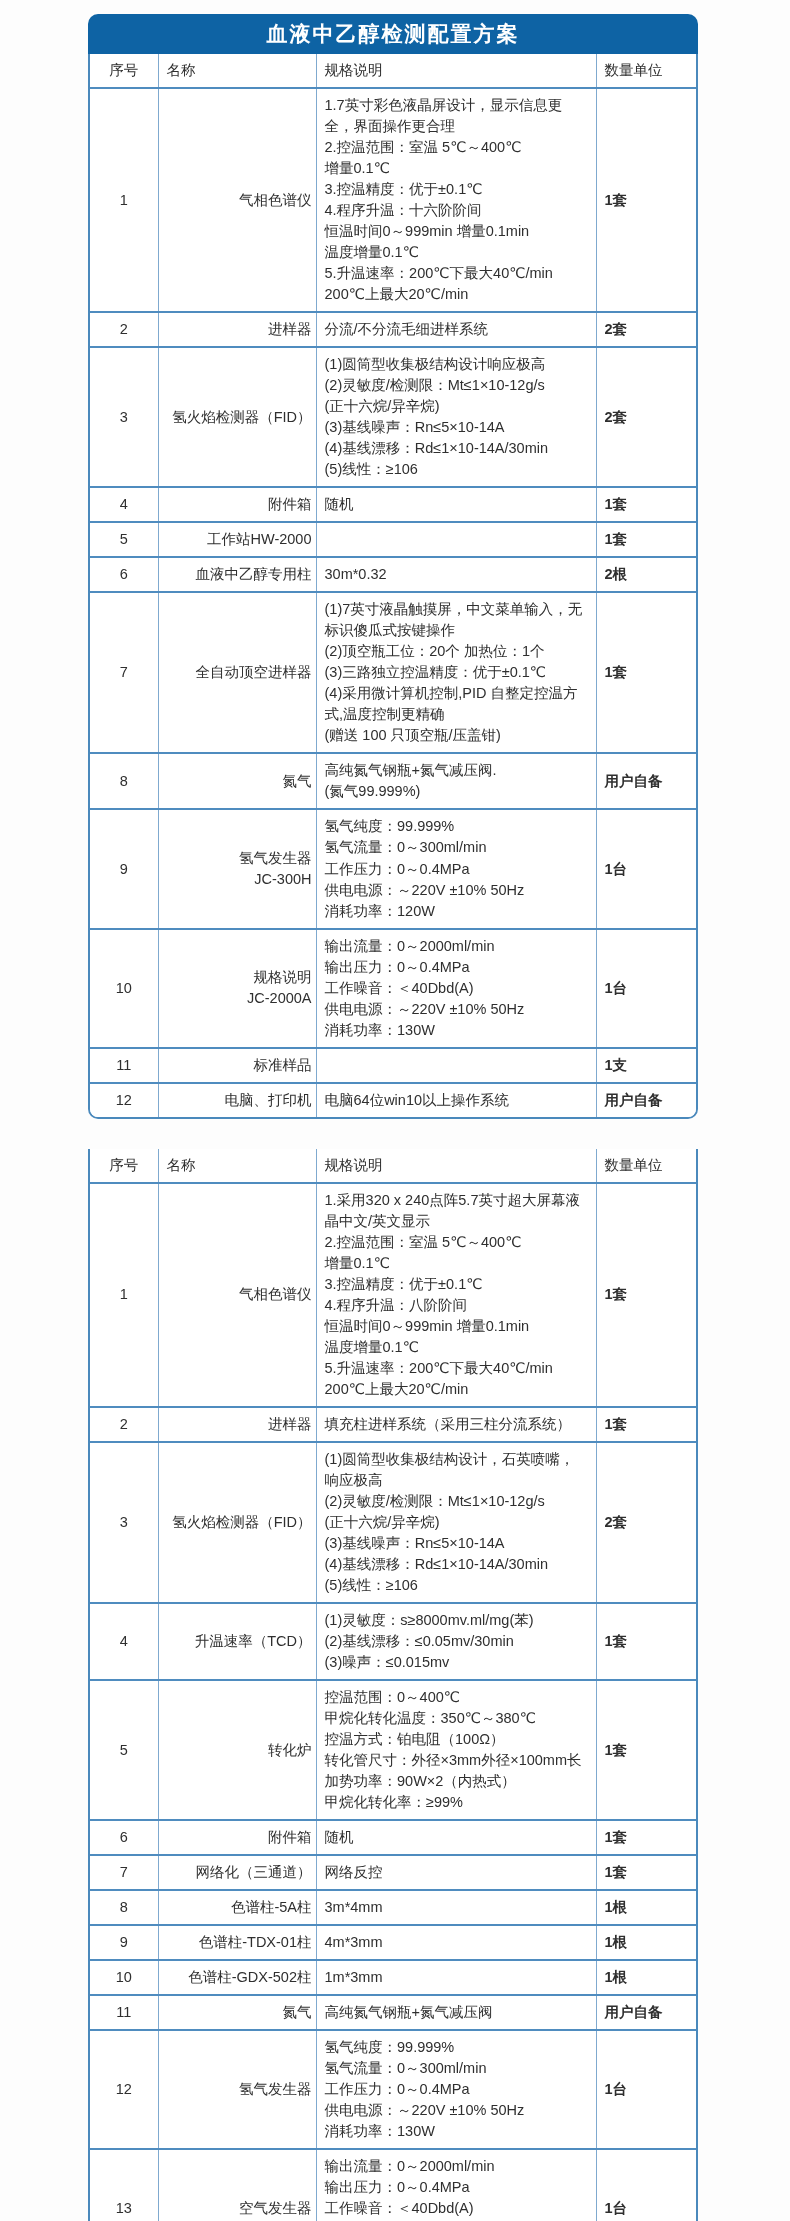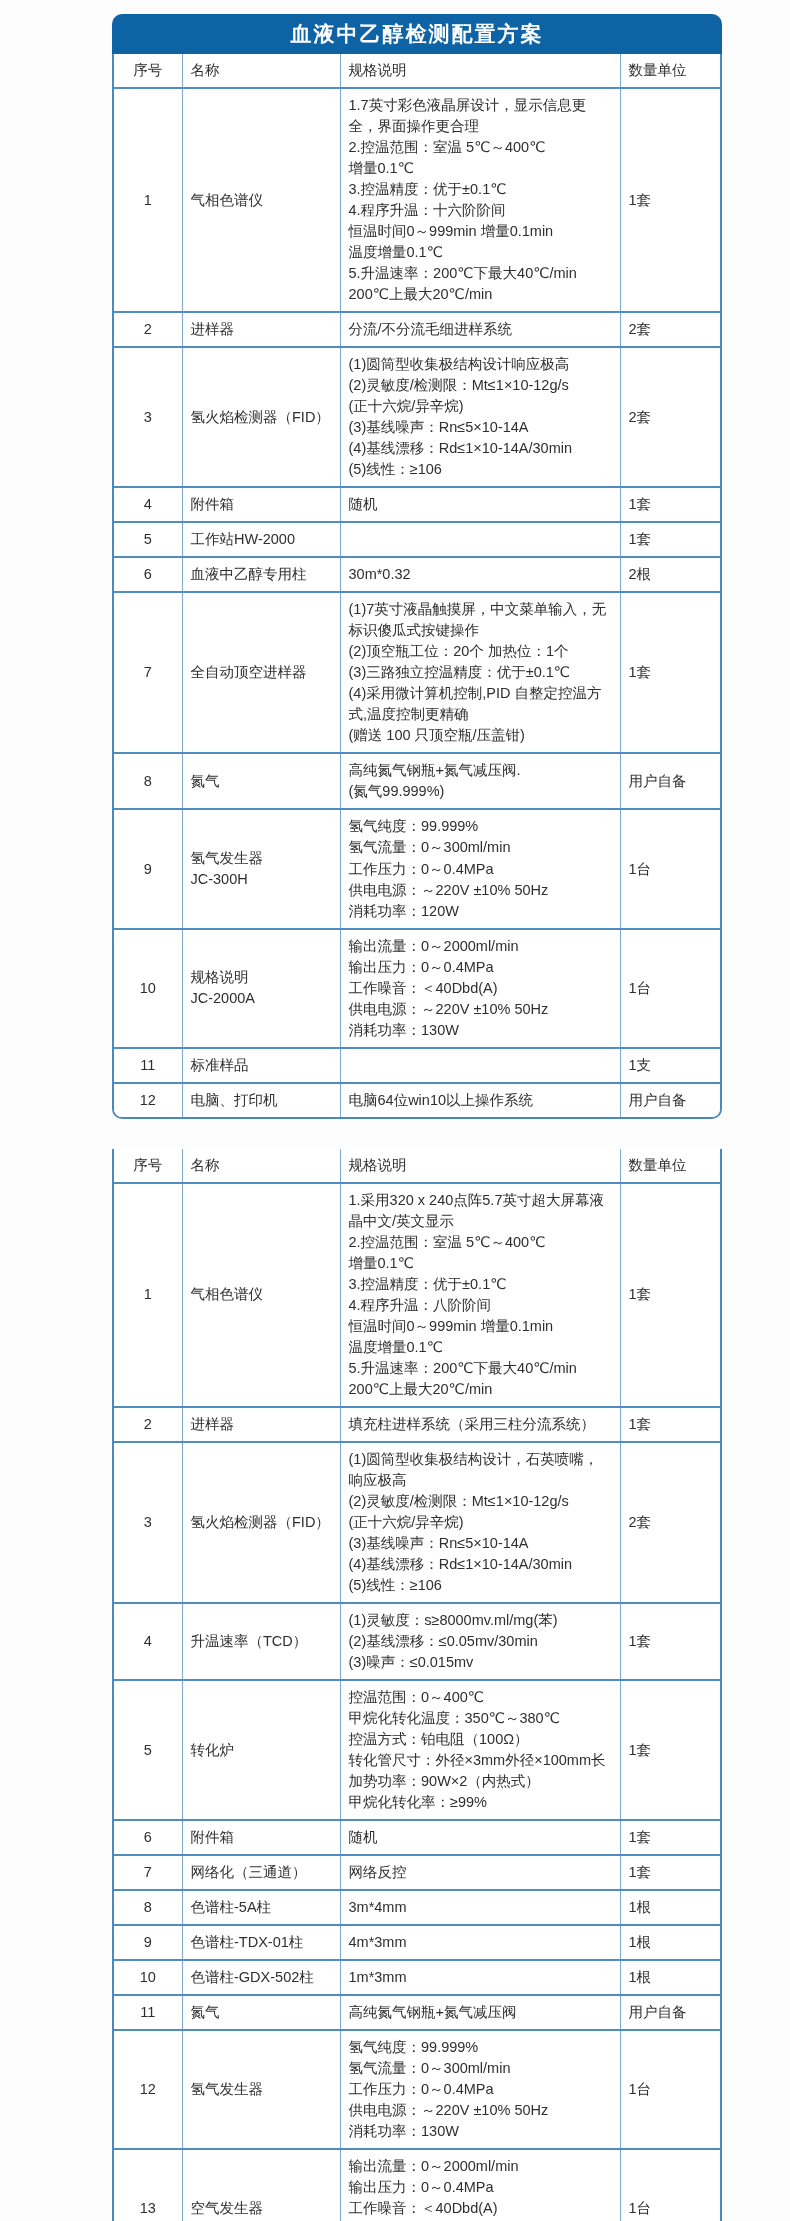--- a/index.html
+++ b/index.html
@@ -18,21 +18,21 @@
   }
   .page {
     width: 790px;
     min-height: 2221px;
     position: relative;
     background: #fdfdfd;
     padding-top: 14px;
   }
   .config-table {
     width: 610px;
-    margin-left: 112px;
+    margin-left: 88px;
   }
   .config-table + .config-table { margin-top: 30px; }
   .tbl-title {
     height: 40px;
     line-height: 40px;
     background: var(--header-bg, #0e63a4);
     color: var(--title-text, #ffffff);
     font-size: 21px;
     font-weight: 700;
     letter-spacing: 2px;
@@ -69,23 +69,23 @@
   thead th {
     height: 26px;
     padding: 6px 8px;
     text-align: left;
     background: #ffffff;
   }
   thead th.col-no { text-align: center; }
   tbody tr:last-child td { border-bottom: none; }
   td { padding: 6px 8px; background: #ffffff; }
   td.cell-no { text-align: center; padding: 6px 2px; }
-  td.cell-name { white-space: pre-line; padding: 6px 4px 6px 8px; }
+  td.cell-name { white-space: pre-line; padding: 6px 4px 6px 8px; text-align: right; }
   td.cell-spec { white-space: pre-line; }
-  td.cell-qty  { white-space: pre-line; }
+  td.cell-qty  { white-space: pre-line; font-weight: bold; }
 </style>
 </head>
 <body>
 
 <div class="page">
 
   <section class="config-table">
     <header class="tbl-title">血液中乙醇检测配置方案</header>
     <div class="tbl-body">
       <table>

